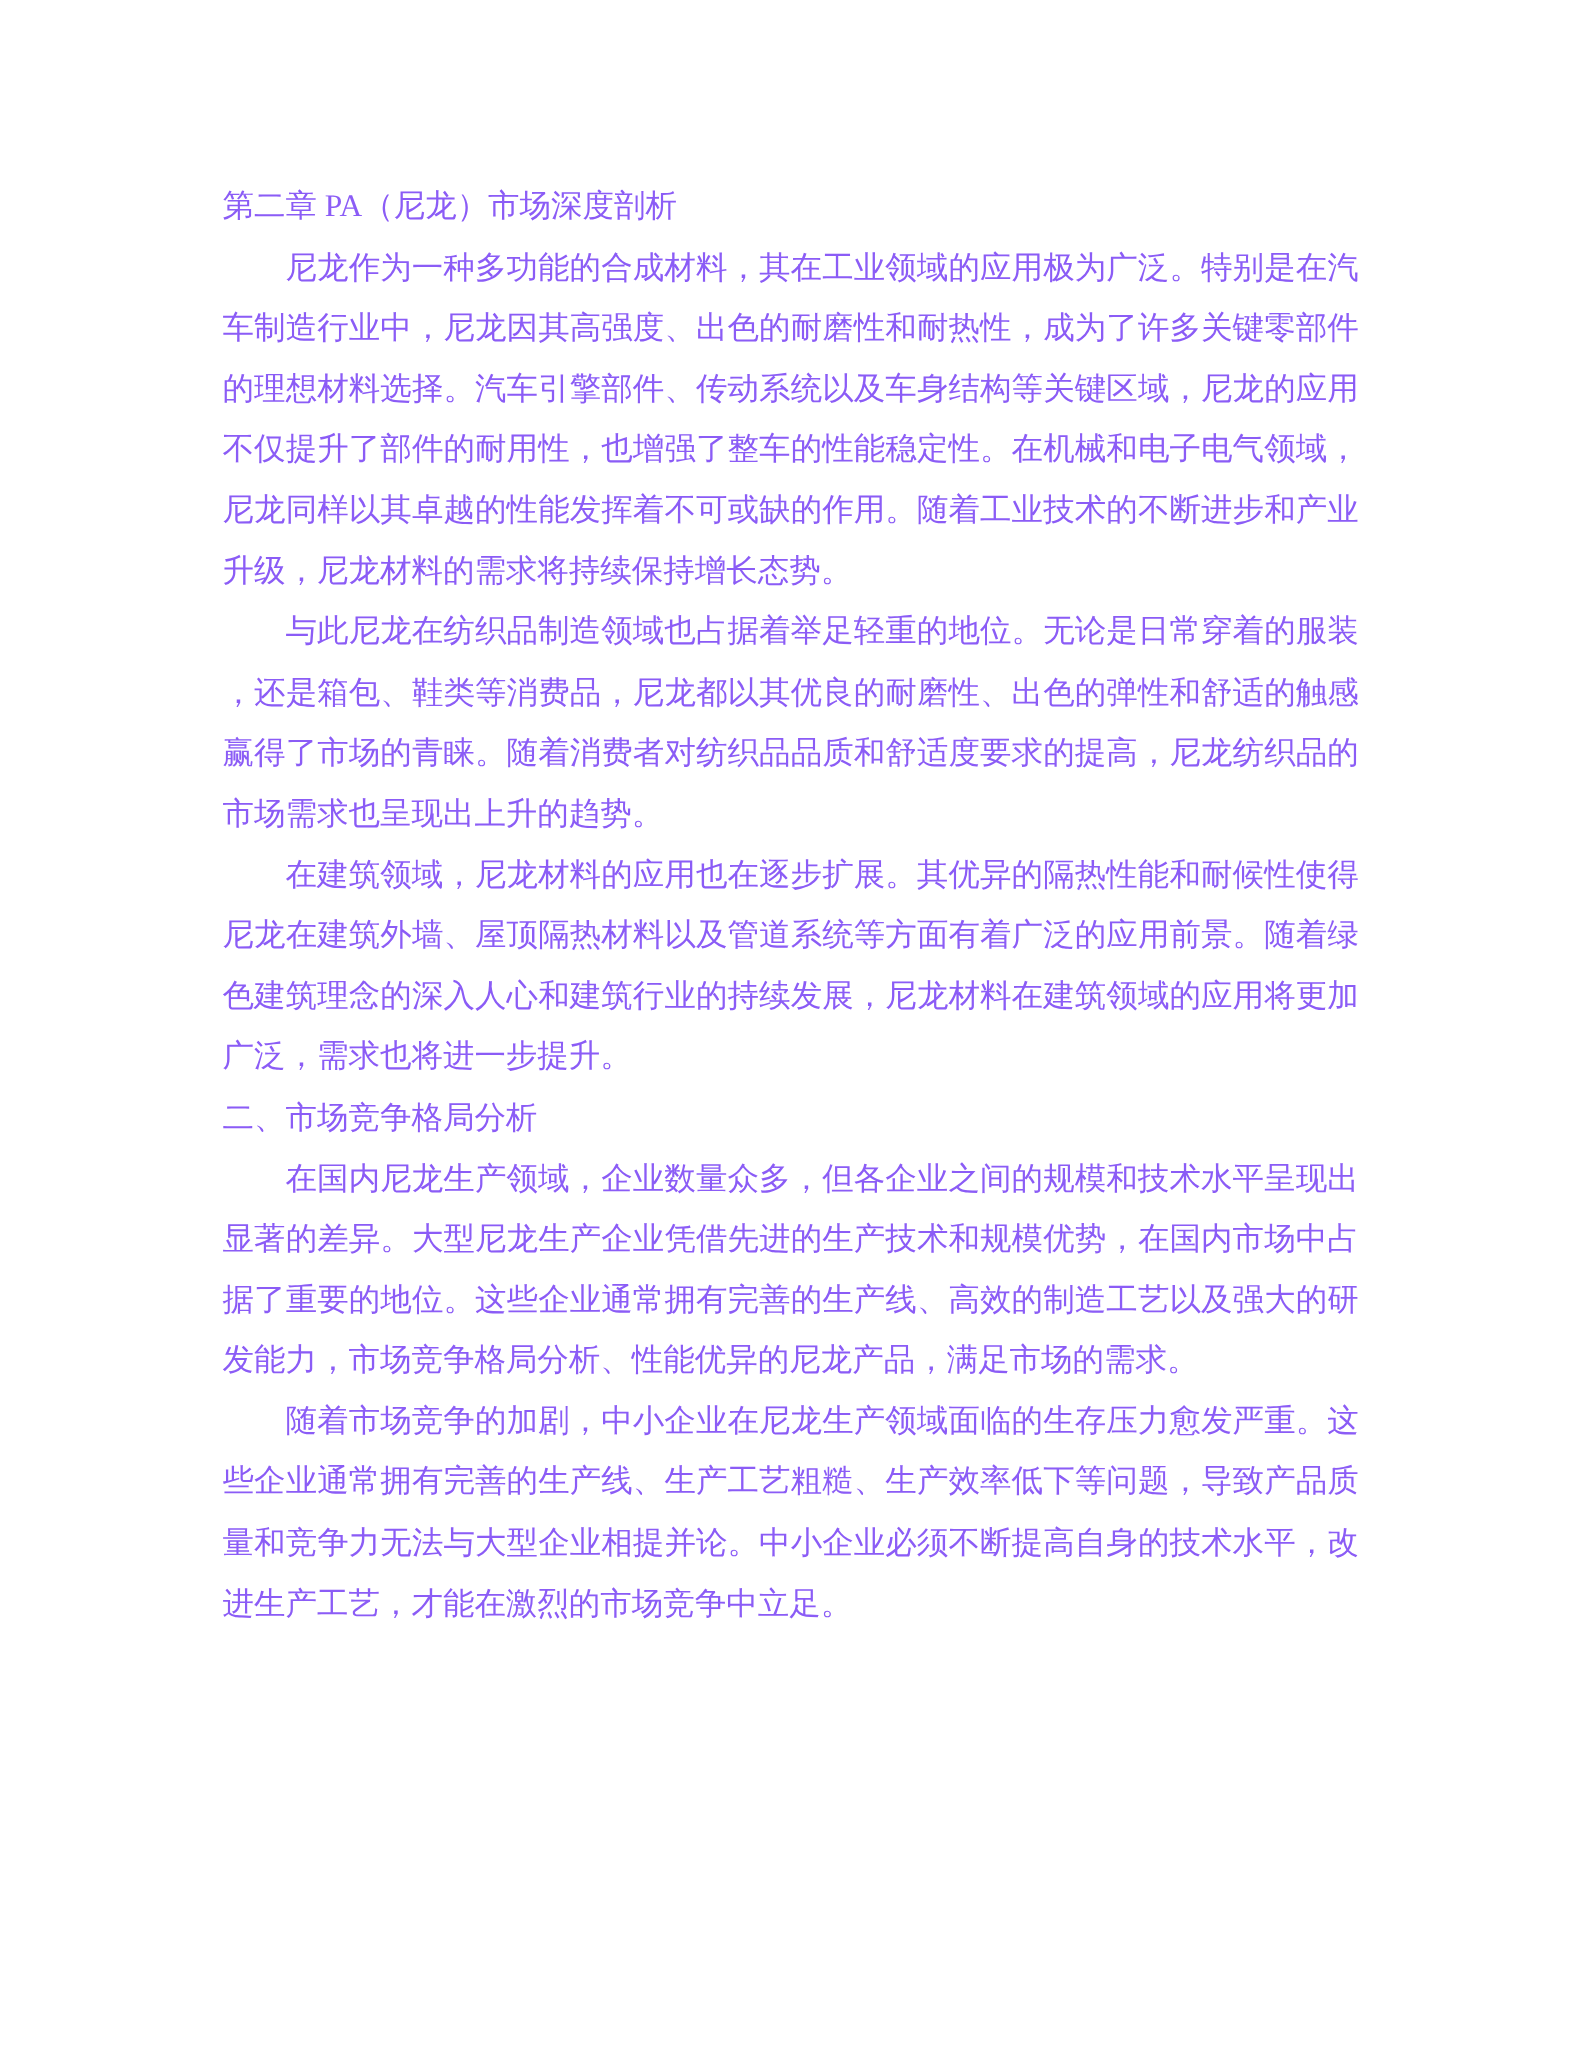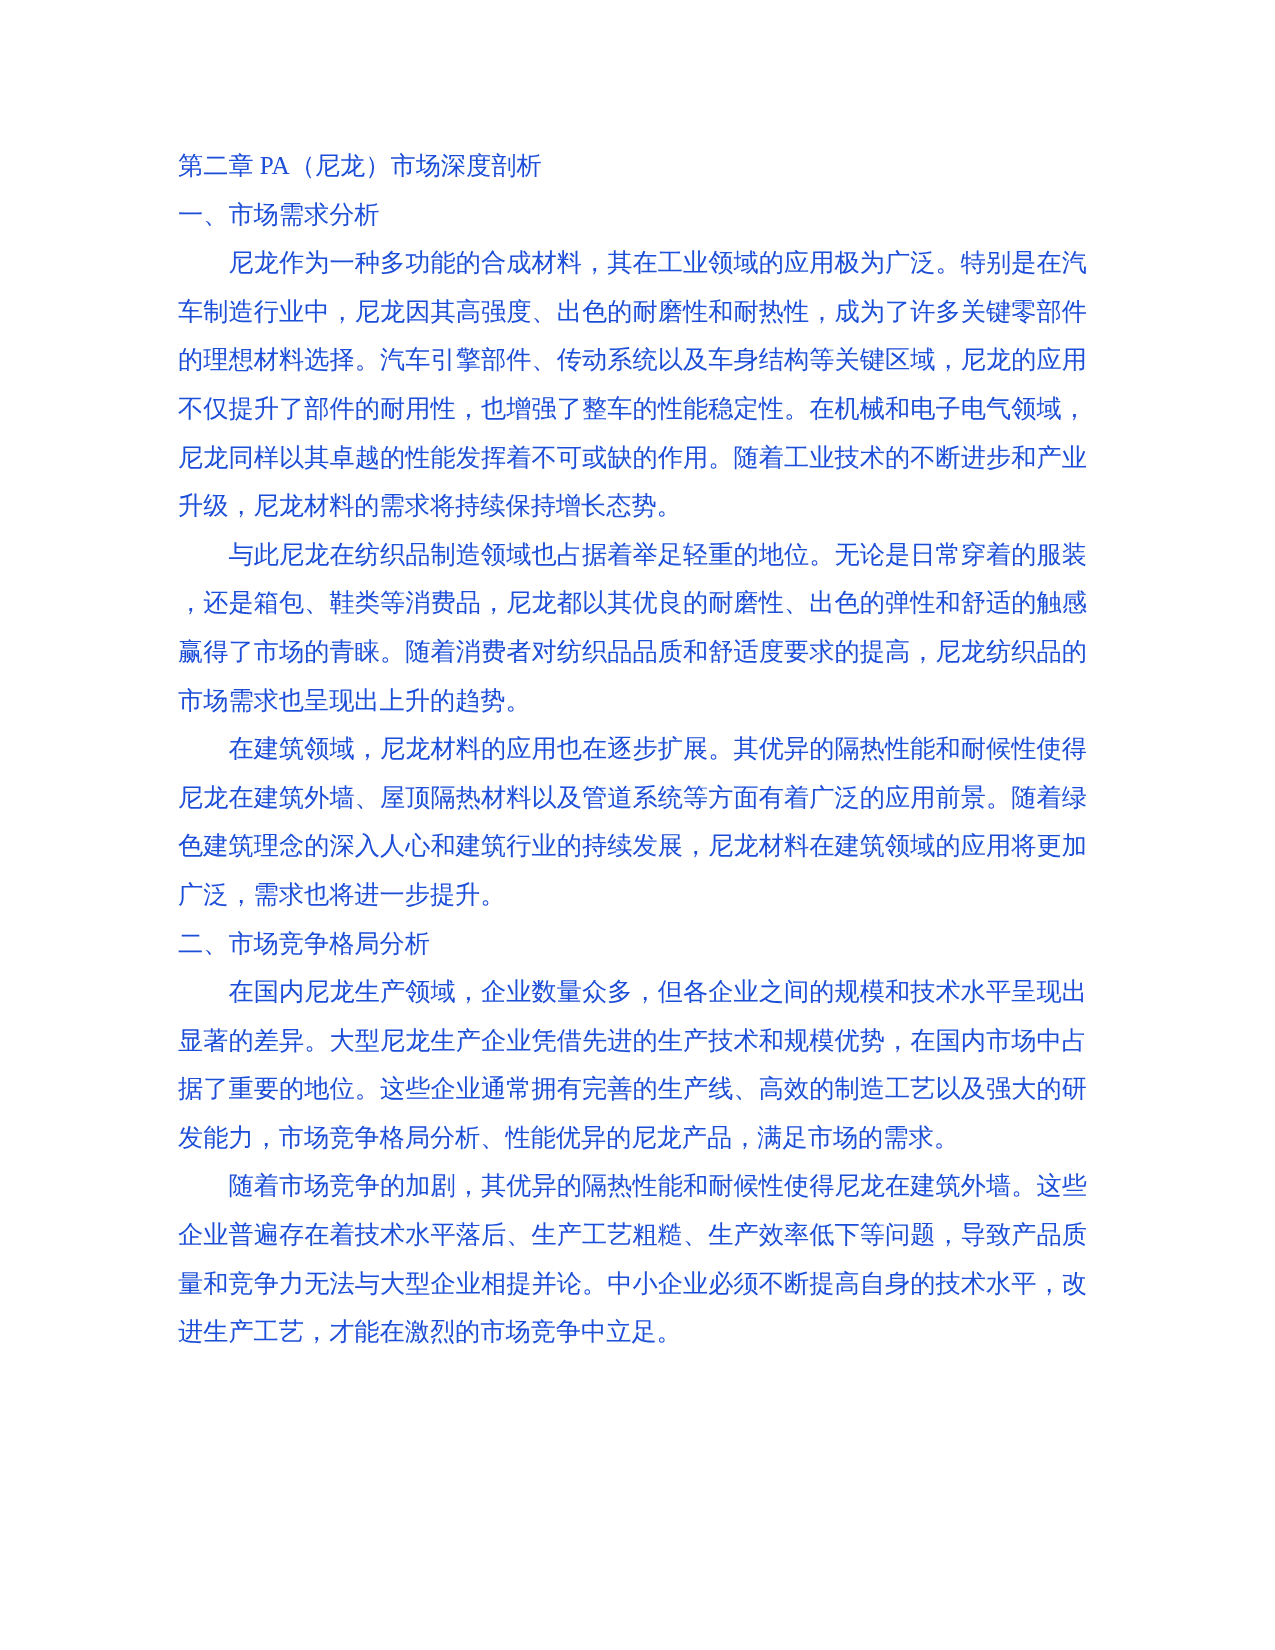--- a/index.html
+++ b/index.html
@@ -13,21 +13,21 @@
     height: 1650px;
     background: #ffffff;
     overflow: hidden;
     font-family: "Liberation Serif", "DejaVu Serif", serif;
   }
   .content {
     position: absolute;
     left: 178px;
     top: 142px;
     width: 909px;
-    color: #1d4ed8;
+    color: #8b5cf6;
     font-size: 25.2px;
     line-height: 48.6px;
     text-align: justify;
     text-justify: inter-character;
     line-break: anywhere;
     overflow-wrap: anywhere;
   }
   .content p {
     margin: 0;
     padding: 0;
@@ -38,21 +38,20 @@
   .content p.heading {
     text-indent: 0;
   }
 </style>
 </head>
 <body>
 
 <div class="page">
   <div class="content">
     <p class="heading">第二章 PA（尼龙）市场深度剖析</p>
-    <p class="heading">一、市场需求分析</p>
     <p class="para">尼龙作为一种多功能的合成材料，其在工业领域的应用极为广泛。特别是在汽车制造行业中，尼龙因其高强度、出色的耐磨性和耐热性，成为了许多关键零部件的理想材料选择。汽车引擎部件、传动系统以及车身结构等关键区域，尼龙的应用不仅提升了部件的耐用性，也增强了整车的性能稳定性。在机械和电子电气领域，尼龙同样以其卓越的性能发挥着不可或缺的作用。随着工业技术的不断进步和产业升级，尼龙材料的需求将持续保持增长态势。</p>
     <p class="para">与此尼龙在纺织品制造领域也占据着举足轻重的地位。无论是日常穿着的服装，还是箱包、鞋类等消费品，尼龙都以其优良的耐磨性、出色的弹性和舒适的触感赢得了市场的青睐。随着消费者对纺织品品质和舒适度要求的提高，尼龙纺织品的市场需求也呈现出上升的趋势。</p>
     <p class="para">在建筑领域，尼龙材料的应用也在逐步扩展。其优异的隔热性能和耐候性使得尼龙在建筑外墙、屋顶隔热材料以及管道系统等方面有着广泛的应用前景。随着绿色建筑理念的深入人心和建筑行业的持续发展，尼龙材料在建筑领域的应用将更加广泛，需求也将进一步提升。</p>
     <p class="heading">二、市场竞争格局分析</p>
     <p class="para">在国内尼龙生产领域，企业数量众多，但各企业之间的规模和技术水平呈现出显著的差异。大型尼龙生产企业凭借先进的生产技术和规模优势，在国内市场中占据了重要的地位。这些企业通常拥有完善的生产线、高效的制造工艺以及强大的研发能力，市场竞争格局分析、性能优异的尼龙产品，满足市场的需求。</p>
-    <p class="para">随着市场竞争的加剧，其优异的隔热性能和耐候性使得尼龙在建筑外墙。这些企业普遍存在着技术水平落后、生产工艺粗糙、生产效率低下等问题，导致产品质量和竞争力无法与大型企业相提并论。中小企业必须不断提高自身的技术水平，改进生产工艺，才能在激烈的市场竞争中立足。</p>
+    <p class="para">随着市场竞争的加剧，中小企业在尼龙生产领域面临的生存压力愈发严重。这些企业通常拥有完善的生产线、生产工艺粗糙、生产效率低下等问题，导致产品质量和竞争力无法与大型企业相提并论。中小企业必须不断提高自身的技术水平，改进生产工艺，才能在激烈的市场竞争中立足。</p>
   </div>
 </div>
 
 </body></html>

